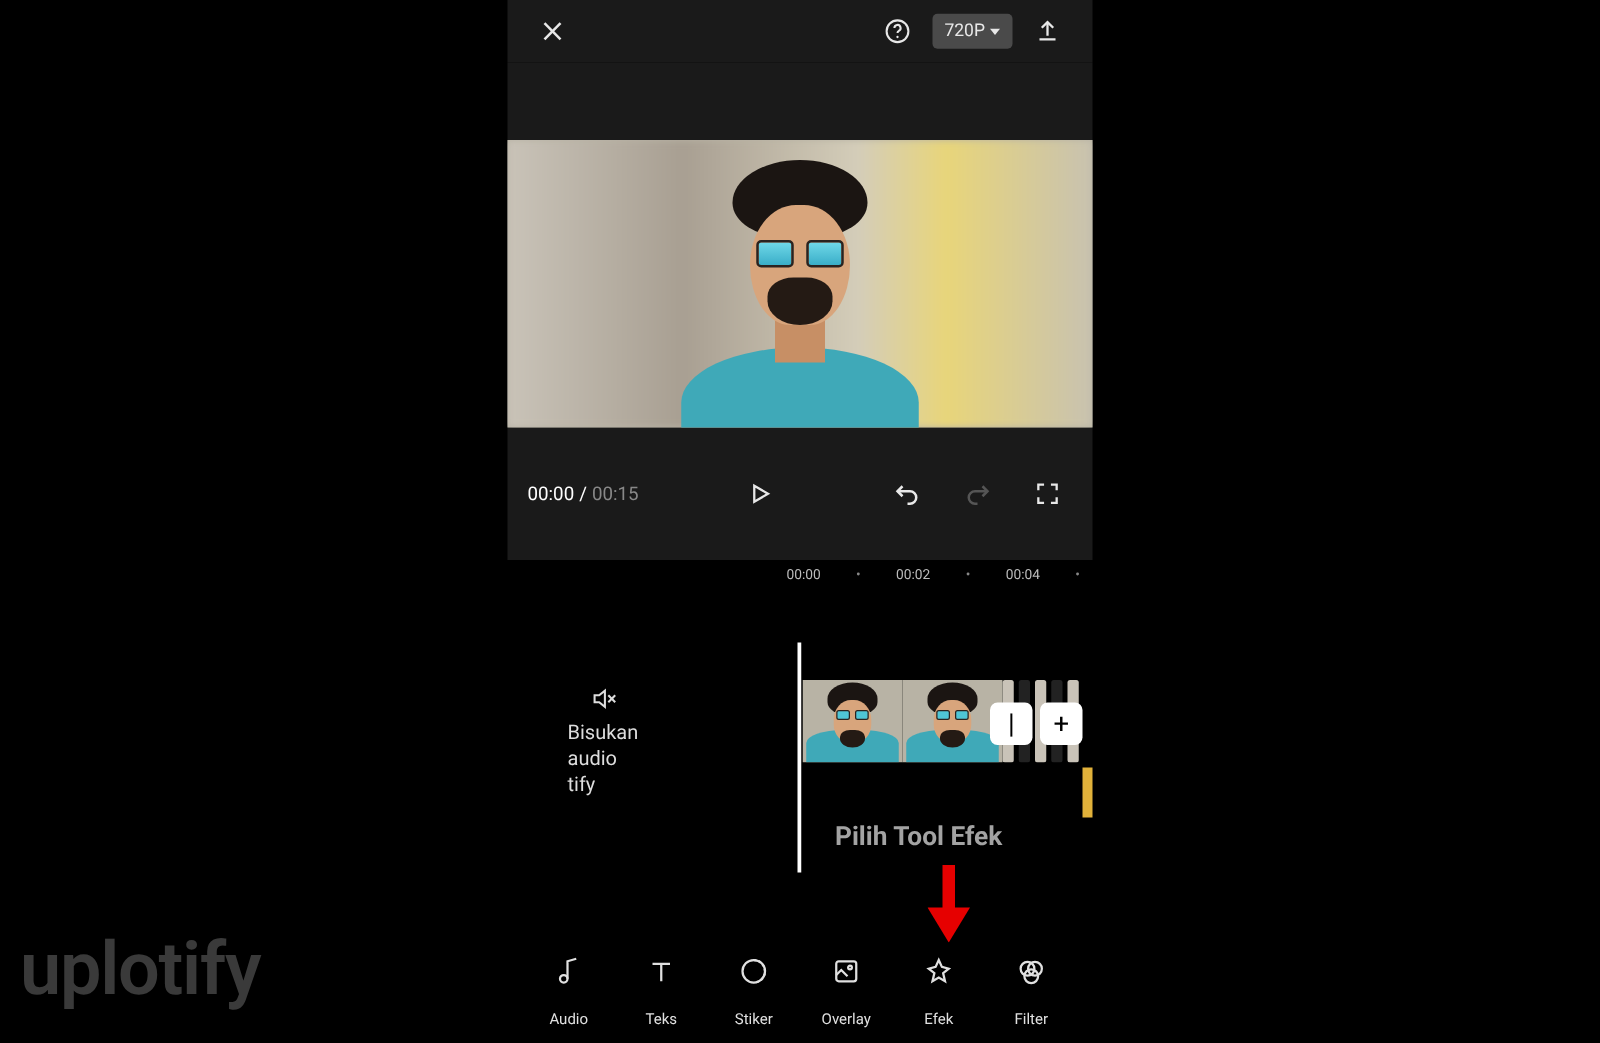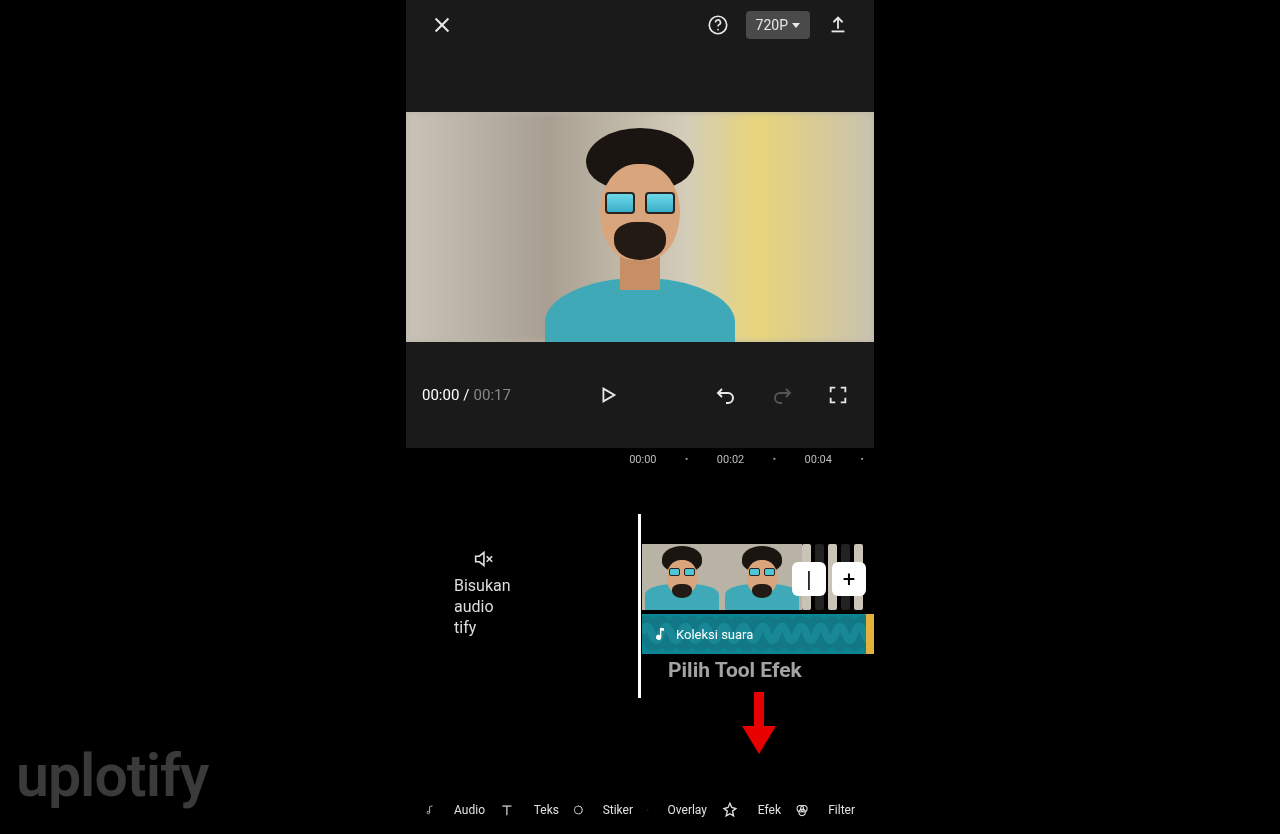--- a/index.html
+++ b/index.html
@@ -349,21 +349,21 @@
     position: absolute;
     bottom: 12px;
     left: 406px;
     width: 468px;
     display: flex;
     justify-content: space-around;
     padding: 0 12px;
   }
   .tool {
     display: flex;
-    flex-direction: row;
+    flex-direction: column;
     align-items: center;
     gap: 19px;
     color: #e0e0e0;
     font-size: 12px;
     cursor: pointer;
     width: 60px;
   }
   .tool svg { display: block; }
   
   .watermark {
@@ -425,21 +425,21 @@
             </div>
         </div>
       </div>
     </div>
   </div>
 
   <div class="player-controls">
     <div class="time-display">
       <span>00:00</span>
       <span>/</span>
-      <span class="total">00:17</span>
+      <span class="total">00:15</span>
     </div>
     <div class="gap1"></div>
     <div class="ctrl-icon">
       <svg width="22" height="22" viewBox="0 0 24 24" fill="none" stroke="currentColor" stroke-width="2">
           <polygon points="7,5 19,12 7,19" fill="none"></polygon>
         </svg>
     </div>
     <div class="gap1"></div>
     <div class="ctrl-icon">
       <svg width="24" height="24" viewBox="0 0 24 24" fill="none" stroke="currentColor" stroke-width="2">
@@ -518,30 +518,20 @@
 
     <div class="transition-btns">
       <div class="sq-btn">
           <span>|</span>
         </div>
       <div class="sq-btn">
           <span>+</span>
         </div>
     </div>
 
-    <div class="audio-track">
-      <svg class="wave" viewBox="0 0 240 40" preserveAspectRatio="none">
-        <path d="M0 20 Q5 6 10 20 T20 20 T30 20 T40 20 T50 20 T60 20 T70 20 T80 20 T90 20 T100 20 T110 20 T120 20 T130 20 T140 20 T150 20 T160 20 T170 20 T180 20 T190 20 T200 20 T210 20 T220 20 T230 20 T240 20" stroke="#26c0d1" stroke-width="8" fill="none"></path>
-        <path d="M0 20 Q4 2 8 20 T16 20 T24 20 T32 20 T40 20 T48 20 T56 20 T64 20 T72 20 T80 20 T88 20 T96 20 T104 20 T112 20 T120 20 T128 20 T136 20 T144 20 T152 20 T160 20 T168 20 T176 20 T184 20 T192 20 T200 20 T208 20 T216 20 T224 20 T232 20 T240 20" stroke="#1a6572" stroke-width="18" fill="none" opacity="0.6"></path>
-      </svg>
-      <svg class="note" width="16" height="16" viewBox="0 0 24 24" fill="#fff">
-          <path d="M12 3v10.6A4 4 0 1 0 14 17V7h4V3h-6z"></path>
-        </svg>
-      <span class="lbl">Koleksi suara</span>
-    </div>
     <div class="audio-edge"></div>
   </div>
 
 </div>
 
 <div class="annotation">Pilih Tool Efek</div>
 <svg class="arrow" width="34" height="62" viewBox="0 0 34 62">
   <rect x="12" y="0" width="10" height="36" fill="#e60000"></rect>
   <polygon points="0,34 34,34 17,62" fill="#e60000"></polygon>
 </svg>

